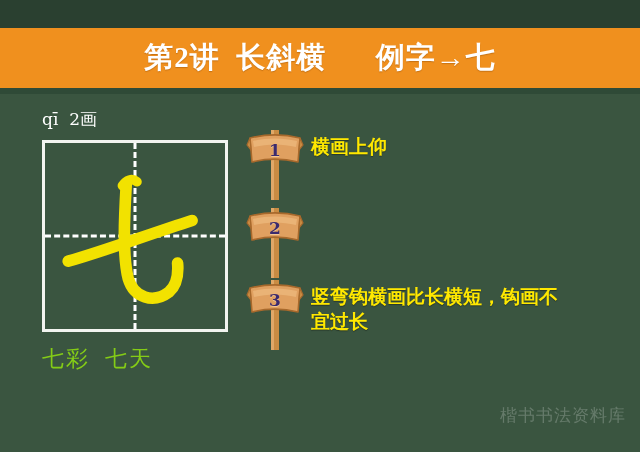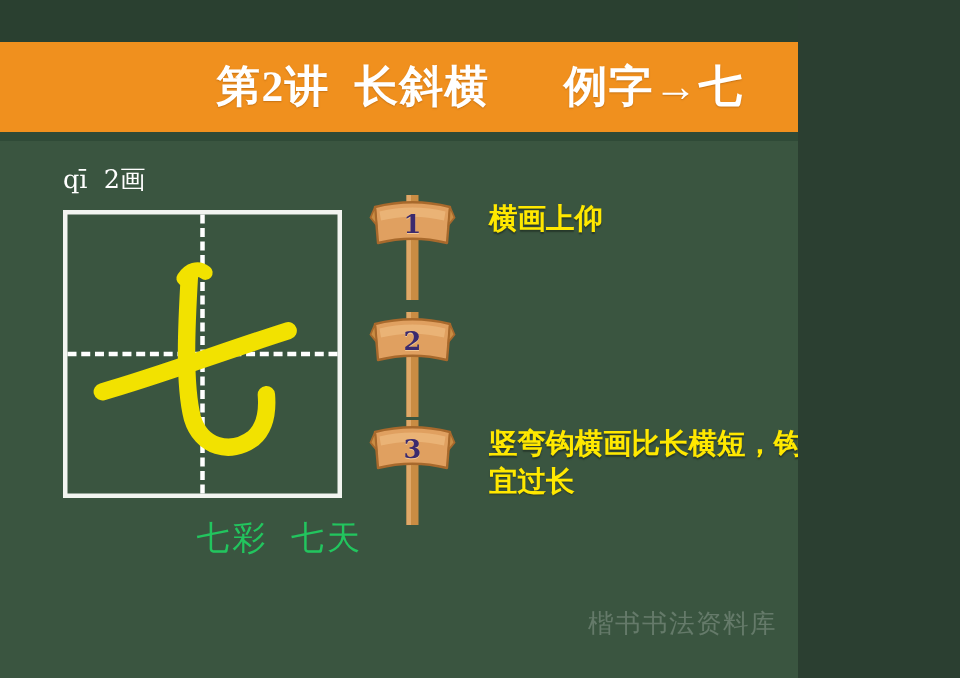--- a/index.html
+++ b/index.html
@@ -5,21 +5,21 @@
   html, body {
     margin: 0;
     padding: 0;
     background: #2b3f31;
   }
   body {
     font-family: "Liberation Serif", "DejaVu Serif", serif;
   }
   #slide {
     position: relative;
-    width: 532px;
+    width: 640px;
     height: 452px;
     overflow: hidden;
     background: #3a5540;
   }
 
   
   .top-band {
     position: absolute;
     left: 0; top: 0;
     width: 640px;
@@ -110,22 +110,22 @@
     width: 100%;
     height: 100%;
   }
 
   
   .caption {
     position: absolute;
     left: 42px;
     top: 344px;
     width: 200px;
-    text-align: right;
-    color: #22c55e;
+    text-align: left;
+    color: #84cc16;
     font-size: 22px;
     white-space: pre;
     letter-spacing: 2px;
   }
 
   
   .tips {
     position: absolute;
     left: 246px;
     top: 126px;
@@ -163,21 +163,21 @@
     font-family: "DejaVu Serif", "Liberation Serif", serif;
     text-shadow: 0 1px 0 rgba(255,225,180,.6);
   }
 
   .tip-text {
     color: #ffe800;
     font-size: 19px;
     line-height: 25px;
     font-weight: bold;
     padding-top: 8px;
-    margin-left: 22px;
+    margin-left: 7px;
     letter-spacing: 0px;
     text-shadow: 0 1px 1px rgba(0,0,0,.35);
     white-space: pre-line;
   }
 
   
   .wm-ghost {
     position: absolute;
     right: 14px;
     top: 404px;

